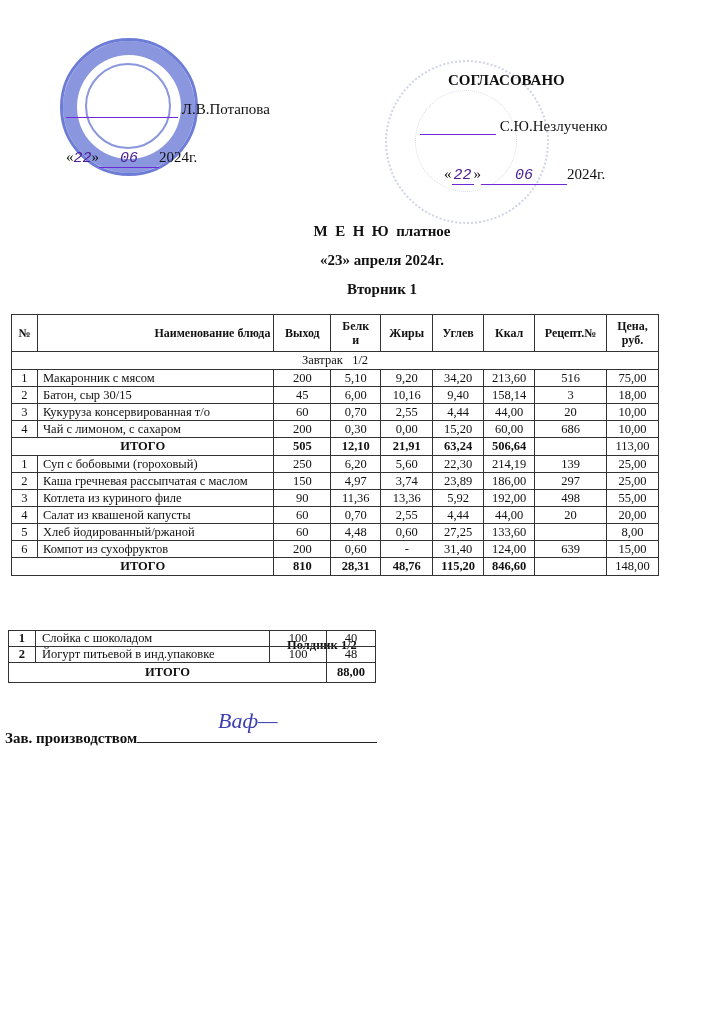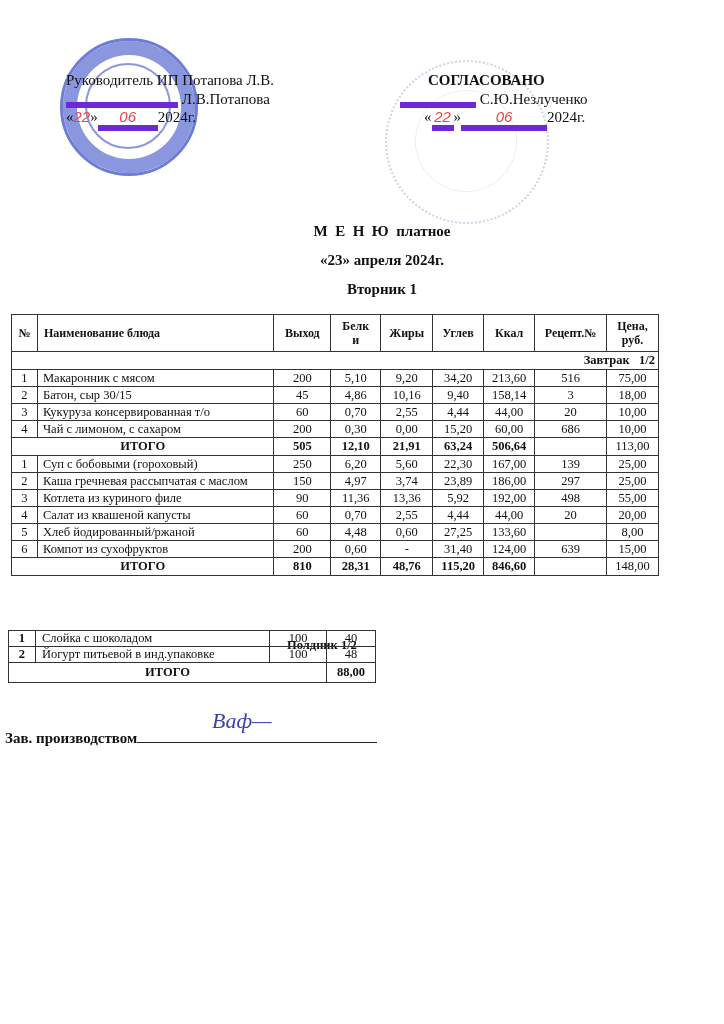--- a/index.html
+++ b/index.html
@@ -23,36 +23,36 @@
       left: 385px; top: 60px; width: 160px; height: 160px; border-radius: 50%;
       border: 2px dotted rgba(150, 160, 200, 0.45);
     }
     .stamp-right .inner {
       position: absolute; left: 28px; top: 28px; width: 100px; height: 100px; border-radius: 50%;
       border: 1px dotted rgba(150, 160, 200, 0.4);
     }
 
     .approval { font-size: 15px; line-height: 17px; }
     .approval .head { font-weight: bold; font-size: 15px; }
-    .hand { color: #ef4444; font-style: italic; font-family: Liberation Sans, sans-serif; }
-    .uline { display: inline-block; border-bottom: 6px solid #6d28d9; }
+    .hand { color: #4c1d95; font-style: italic; font-family: Liberation Mono, monospace; }
+    .uline { display: inline-block; border-bottom: 1px solid #6d28d9; margin-top: 32px; }
 
     .title-block { left: 0; width: 724px; text-align: center; font-weight: bold; font-size: 15px; }
 
     table.menu {
       position: absolute; left: 11px; top: 314px; width: 648px;
       border-collapse: collapse; font-size: 12.5px;
     }
     table.menu td, table.menu th {
       border: 1px solid #333; padding: 0 3px; height: 16px; line-height: 15px;
     }
     table.menu th { font-weight: bold; font-size: 12px; height: 36px; line-height: 14px; text-align: center; }
     table.menu td.c { text-align: center; }
     table.menu td.name { text-align: left; padding-left: 5px; }
-    table.menu tr.section td { text-align: right; font-weight: bold; font-size: 12.5px; height: 17px; }
+    table.menu tr.section td { text-align: center; font-weight: normal; font-size: 12.5px; height: 17px; }
     table.menu tr.total td { font-weight: bold; text-align: center; height: 17px; }
     table.menu tr.total td.plain { font-weight: normal; }
 
     .poldnik-label { left: 287px; top: 638px; font-weight: bold; font-size: 12.5px; }
     table.snack {
       position: absolute; left: 8px; top: 630px; width: 368px;
       border-collapse: collapse; font-size: 12.5px;
     }
     table.snack td { border: 1px solid #333; padding: 0 3px; height: 15px; line-height: 15px; }
     table.snack td.c { text-align: center; }
@@ -68,31 +68,30 @@
 <body>
 
 <div class="abs stamp-left">
     <div class="inner"></div>
   </div>
 <div class="abs stamp-right">
     <div class="inner"></div>
   </div>
 
 <div class="abs approval" style="left:66px; top:72px; width:240px;">
-  <div>Руководитель ИП Потапова Л.В.</div>
   <div style="position:relative;">
     <span class="uline" style="width:112px; height:13px; vertical-align:bottom;"></span>
     <span>Л.В.Потапова</span>
   </div>
   <div>
     <span>«</span><span class="hand">22</span><span>»</span><span class="uline hand" style="width:60px; text-align:center;">06</span><span>2024г.</span>
   </div>
 </div>
 
-<div class="abs approval" style="left:400px; top:72px; width:230px;">
+<div class="abs approval" style="left:420px; top:72px; width:230px;">
   <div class="head" style="padding-left:28px;">СОГЛАСОВАНО</div>
   <div>
     <span class="uline" style="width:76px; height:13px; vertical-align:bottom;"></span>
     <span>С.Ю.Незлученко</span>
   </div>
   <div style="padding-left:24px;">
     <span>«</span><span class="hand uline" style="width:22px; text-align:center;">22</span><span>»</span><span class="uline hand" style="width:86px; text-align:center;">06</span><span>2024г.</span>
   </div>
 </div>
 
@@ -108,21 +107,21 @@
       <col style="width:50px">
     <col style="width:52px">
       <col style="width:51px">
       <col style="width:51px">
       <col style="width:72px">
       <col style="width:52px">
   </colgroup>
   <tbody>
       <tr>
     <th>№</th>
-    <th style="text-align:left; padding-left:6px;">Наименование блюда</th>
+    <th style="text-align:right; padding-left:6px;">Наименование блюда</th>
     <th>Выход</th>
     <th style="word-spacing:30px;">Белк и</th>
     <th>Жиры</th>
     <th>Углев</th>
     <th>Ккал</th>
     <th>Рецепт.№</th>
     <th>Цена, руб.</th>
   </tr>
 
   <tr class="section">
@@ -136,21 +135,21 @@
     <td class="c">9,20</td>
     <td class="c">34,20</td>
     <td class="c">213,60</td>
     <td class="c">516</td>
     <td class="c">75,00</td>
   </tr>
   <tr>
     <td class="c">2</td>
     <td class="name">Батон, сыр 30/15</td>
     <td class="c">45</td>
-    <td class="c">4,86</td>
+    <td class="c">6,00</td>
     <td class="c">10,16</td>
     <td class="c">9,40</td>
     <td class="c">158,14</td>
     <td class="c">3</td>
     <td class="c">18,00</td>
   </tr>
   <tr>
     <td class="c">3</td>
     <td class="name">Кукуруза консервированная т/о</td>
     <td class="c">60</td>
@@ -183,21 +182,21 @@
     <td class="plain">113,00</td>
   </tr>
 
   <tr>
     <td class="c">1</td>
     <td class="name">Суп с бобовыми (гороховый)</td>
     <td class="c">250</td>
     <td class="c">6,20</td>
     <td class="c">5,60</td>
     <td class="c">22,30</td>
-    <td class="c">167,00</td>
+    <td class="c">214,19</td>
     <td class="c">139</td>
     <td class="c">25,00</td>
   </tr>
   <tr>
     <td class="c">2</td>
     <td class="name">Каша гречневая рассыпчатая с маслом</td>
     <td class="c">150</td>
     <td class="c">4,97</td>
     <td class="c">3,74</td>
     <td class="c">23,89</td>
@@ -286,13 +285,13 @@
   <tr class="total">
     <td colspan="3">ИТОГО</td>
     <td>88,00</td>
   </tr>
 </tbody>
   </table>
 
 <div class="abs footer">
   <span>Зав. производством</span><span class="line"></span>
 </div>
-<div class="abs sig" style="left:212px; top:708px;">Ваф—</div>
+<div class="abs sig" style="left:218px; top:708px;">Ваф—</div>
 
 </body></html>

